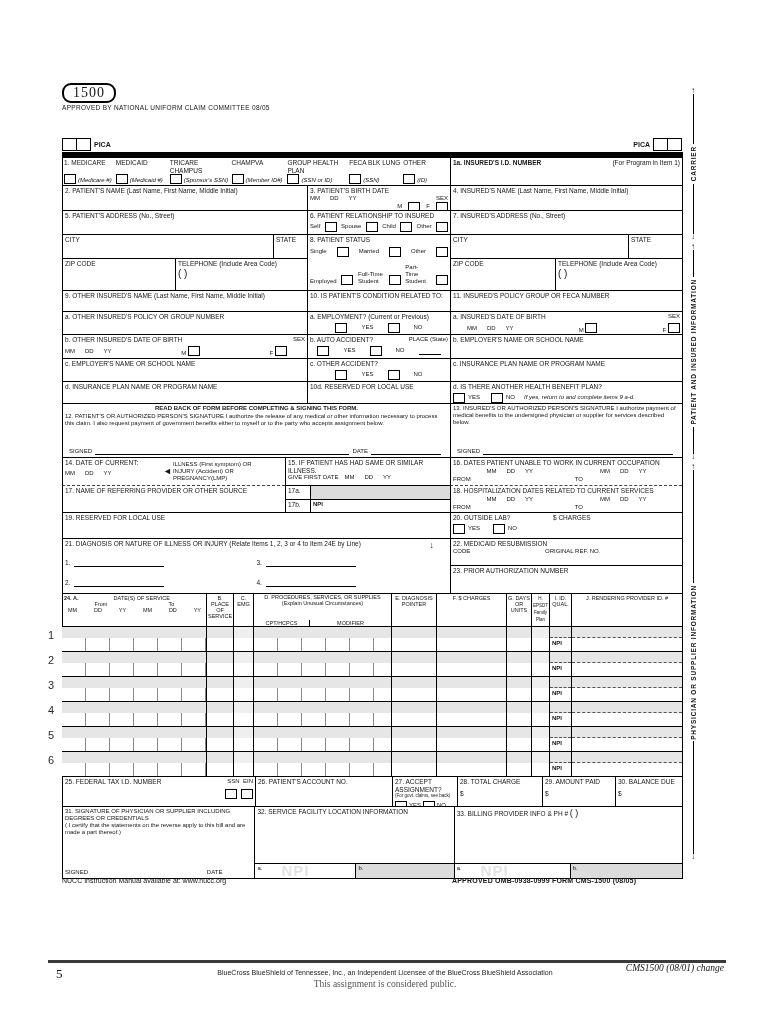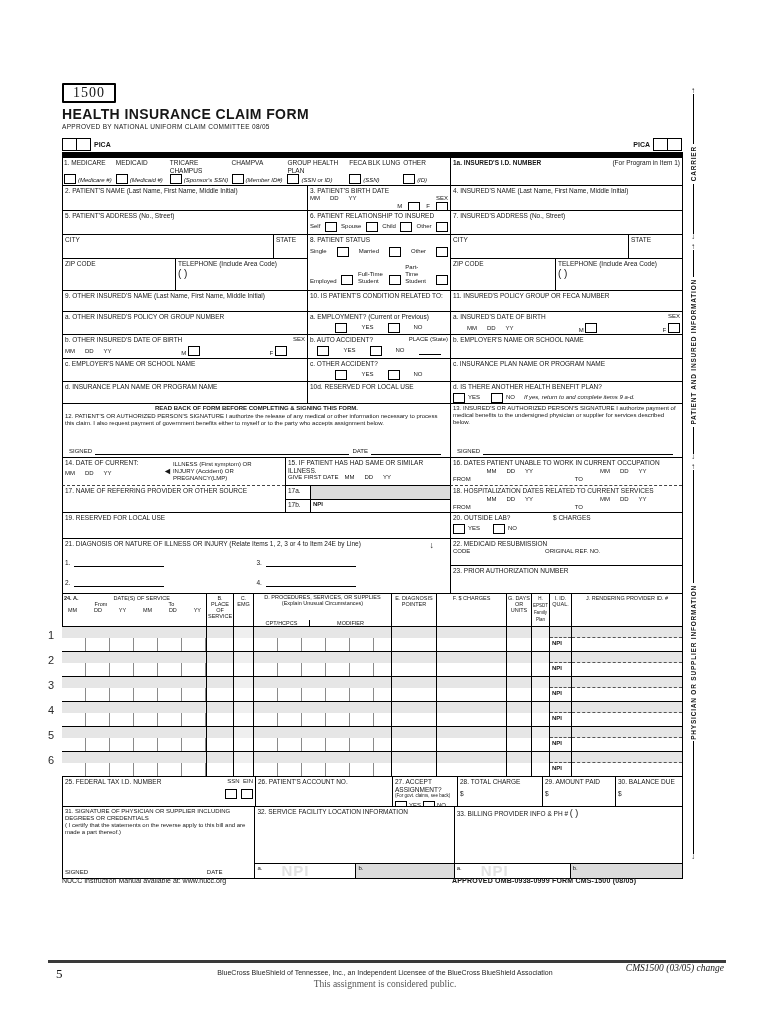--- a/index.html
+++ b/index.html
@@ -1,20 +1,20 @@
 <!DOCTYPE html>
 <html><head>
 <meta charset="utf-8">
 <style>
   html,body{margin:0;padding:0;background:#fff;}
   .page{position:relative;width:770px;height:1024px;background:#fff;overflow:hidden;
         font-family:"Liberation Sans",sans-serif;color:#161616;}
   
   .formhead{position:absolute;left:62px;top:83px;}
-  .logo1500{display:inline-block;border:2px solid #000;border-radius:1px;padding:0 9px;
+  .logo1500{display:inline-block;border:2px solid #000;border-radius:9px;padding:0 9px;
             font-family:"Liberation Serif",serif;font-size:14px;letter-spacing:1px;}
   .ftitle{font-size:14px;font-weight:bold;letter-spacing:.4px;margin-top:3px;}
   .fsub{font-size:6.5px;margin-top:1px;letter-spacing:.3px;}
   .picarow{position:absolute;left:62px;top:138px;width:620px;display:flex;
            justify-content:space-between;font-size:7px;font-weight:bold;align-items:center;}
   .picaboxes{display:inline-flex;}
   .pbx{width:13px;height:11px;border:1px solid #000;border-left-width:0;}
   .pbx:first-child{border-left-width:1px;}
   .picarow .lab{margin:0 3px;}
   .thickbar{position:absolute;left:62px;top:152px;width:621px;height:5px;background:#000;}
@@ -67,21 +67,20 @@
           font-style:italic;font-size:9.5px;}
   .fieldline{border-bottom:1px solid #000;height:7px;}
 </style>
 </head>
 <body>
 
 <div class="page">
 
   <div class="formhead">
     <span class="logo1500">1500</span>
-    <div class="ftitle">HEALTH INSURANCE CLAIM FORM</div>
     <div class="fsub">APPROVED BY NATIONAL UNIFORM CLAIM COMMITTEE 08/05</div>
   </div>
 
   <div class="picarow">
     <span style="display:flex;align-items:center;">
       <span class="picaboxes">
           <span class="pbx"></span>
           <span class="pbx"></span>
         </span>
       <span class="lab">PICA</span>
@@ -860,15 +859,15 @@
     <span class="marrow">↓</span>
   </div>
 
   <div class="nucc">NUCC Instruction Manual available at: www.nucc.org</div>
   <div class="omb">APPROVED OMB-0938-0999 FORM CMS-1500 (08/05)</div>
 
   <div class="pfline"></div>
   <div class="pnum">5</div>
   <div class="pcenter">BlueCross BlueShield of Tennessee, Inc., an Independent Licensee of the BlueCross BlueShield Association</div>
   <div class="pcenter2">This assignment is considered public.</div>
-  <div class="pright">CMS1500 (03/05) change</div>
+  <div class="pright">CMS1500 (08/01) change</div>
 
 </div>
 
 </body></html>

